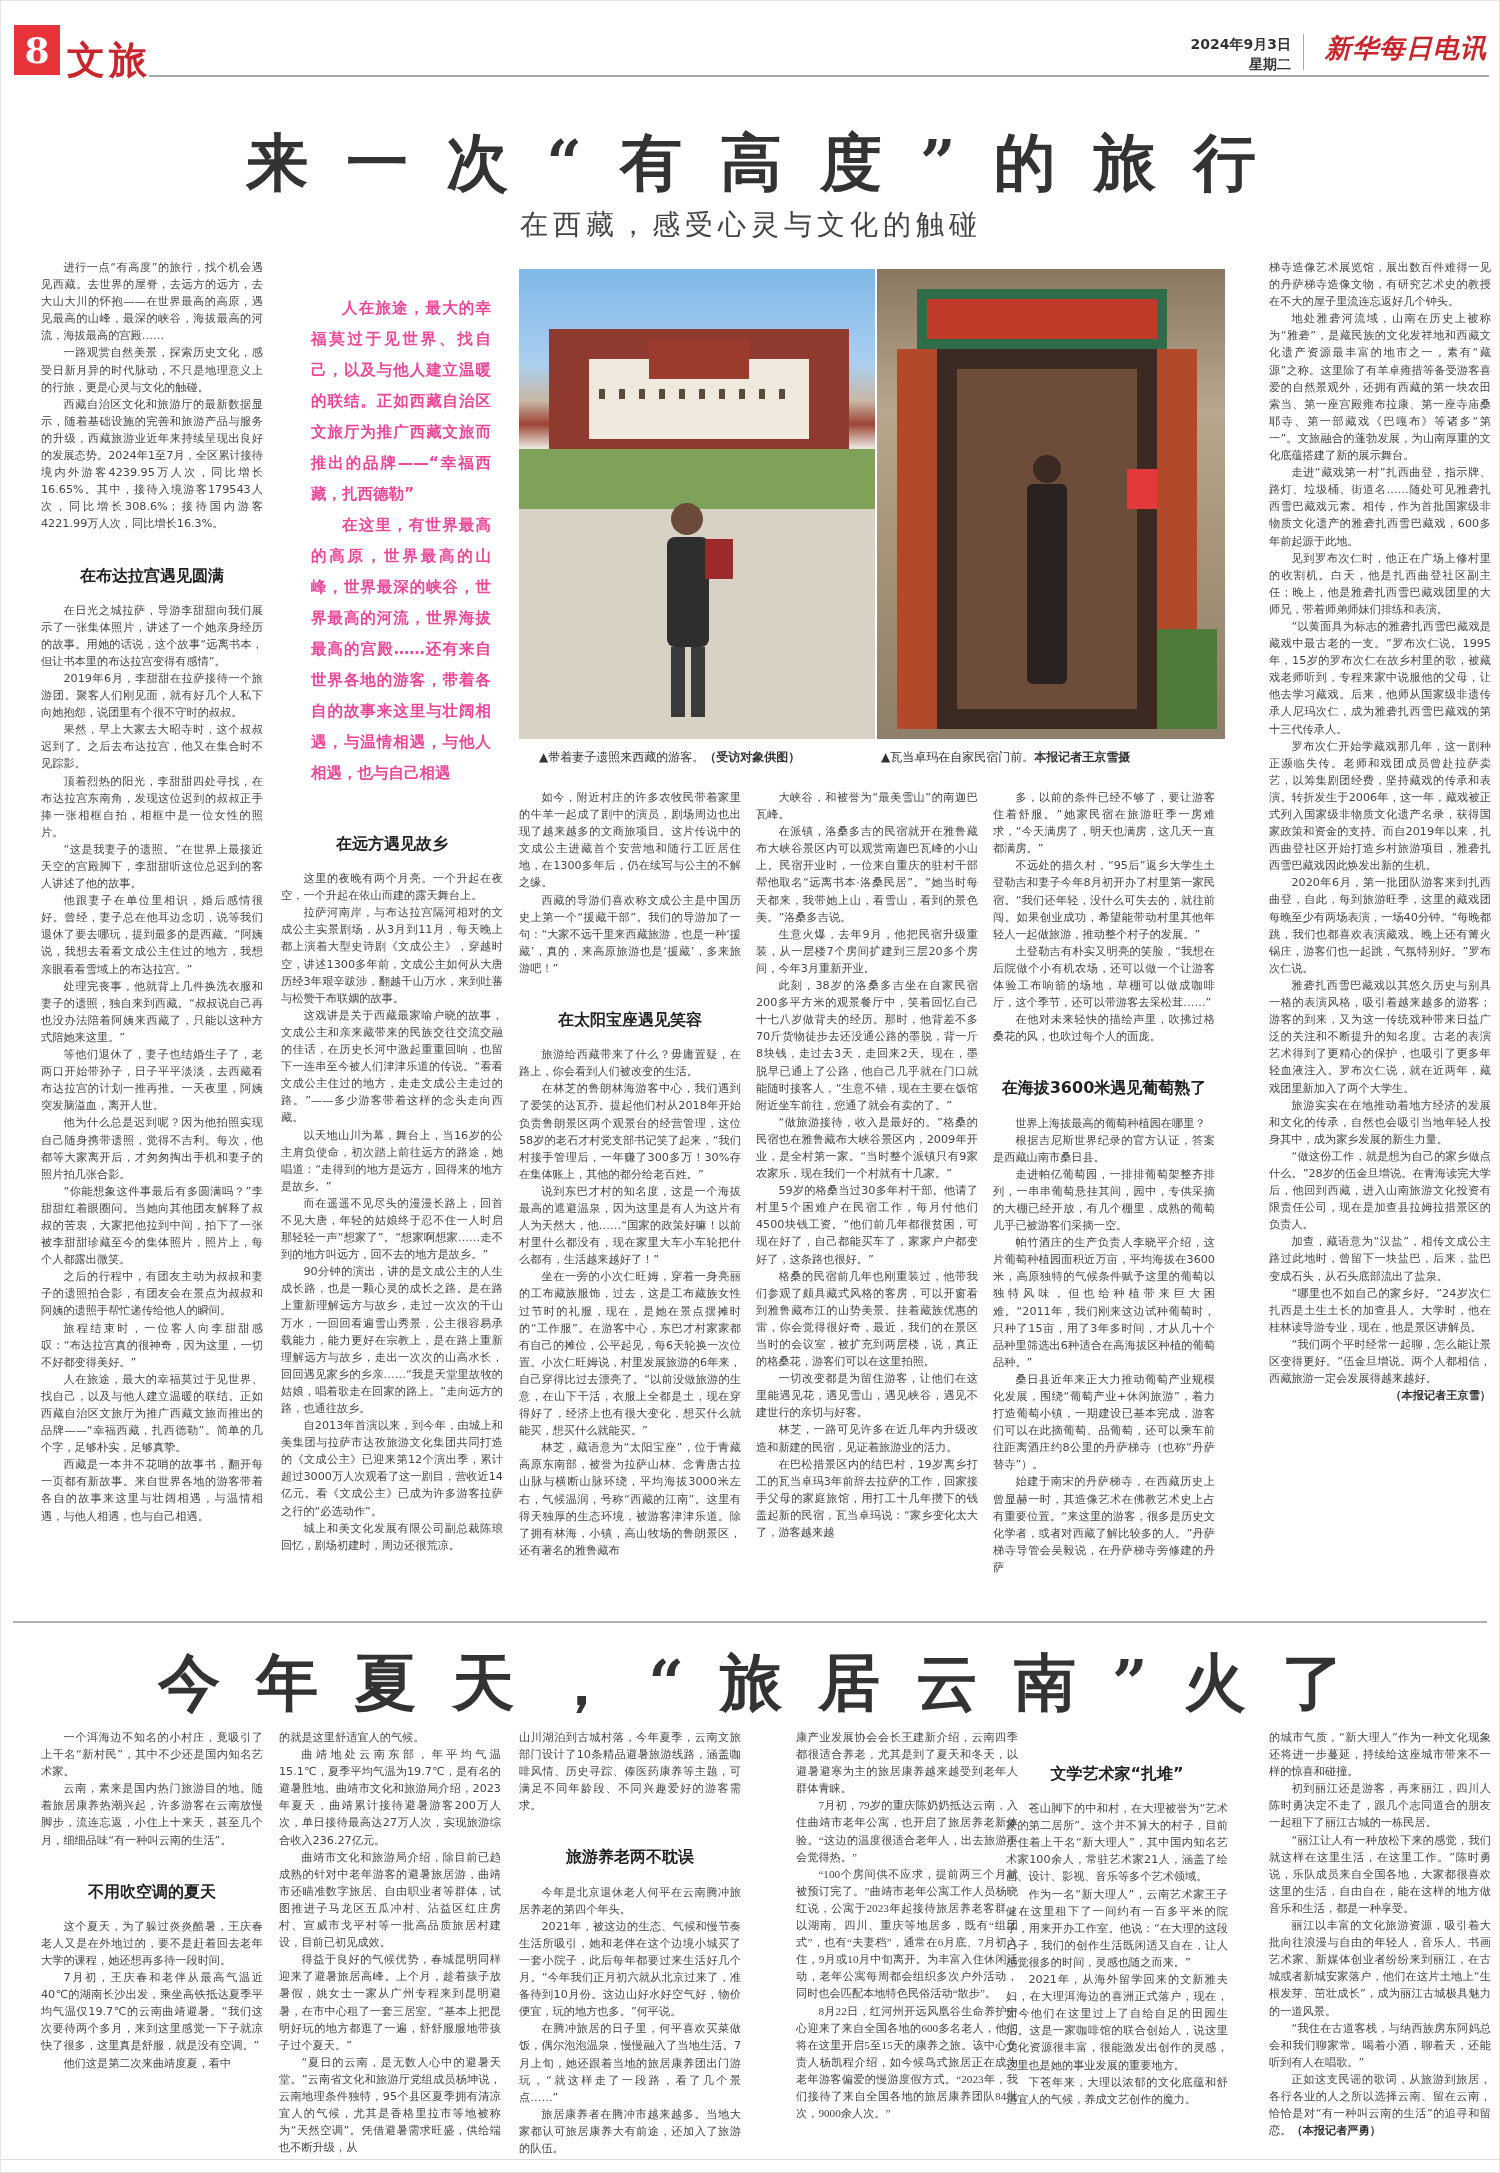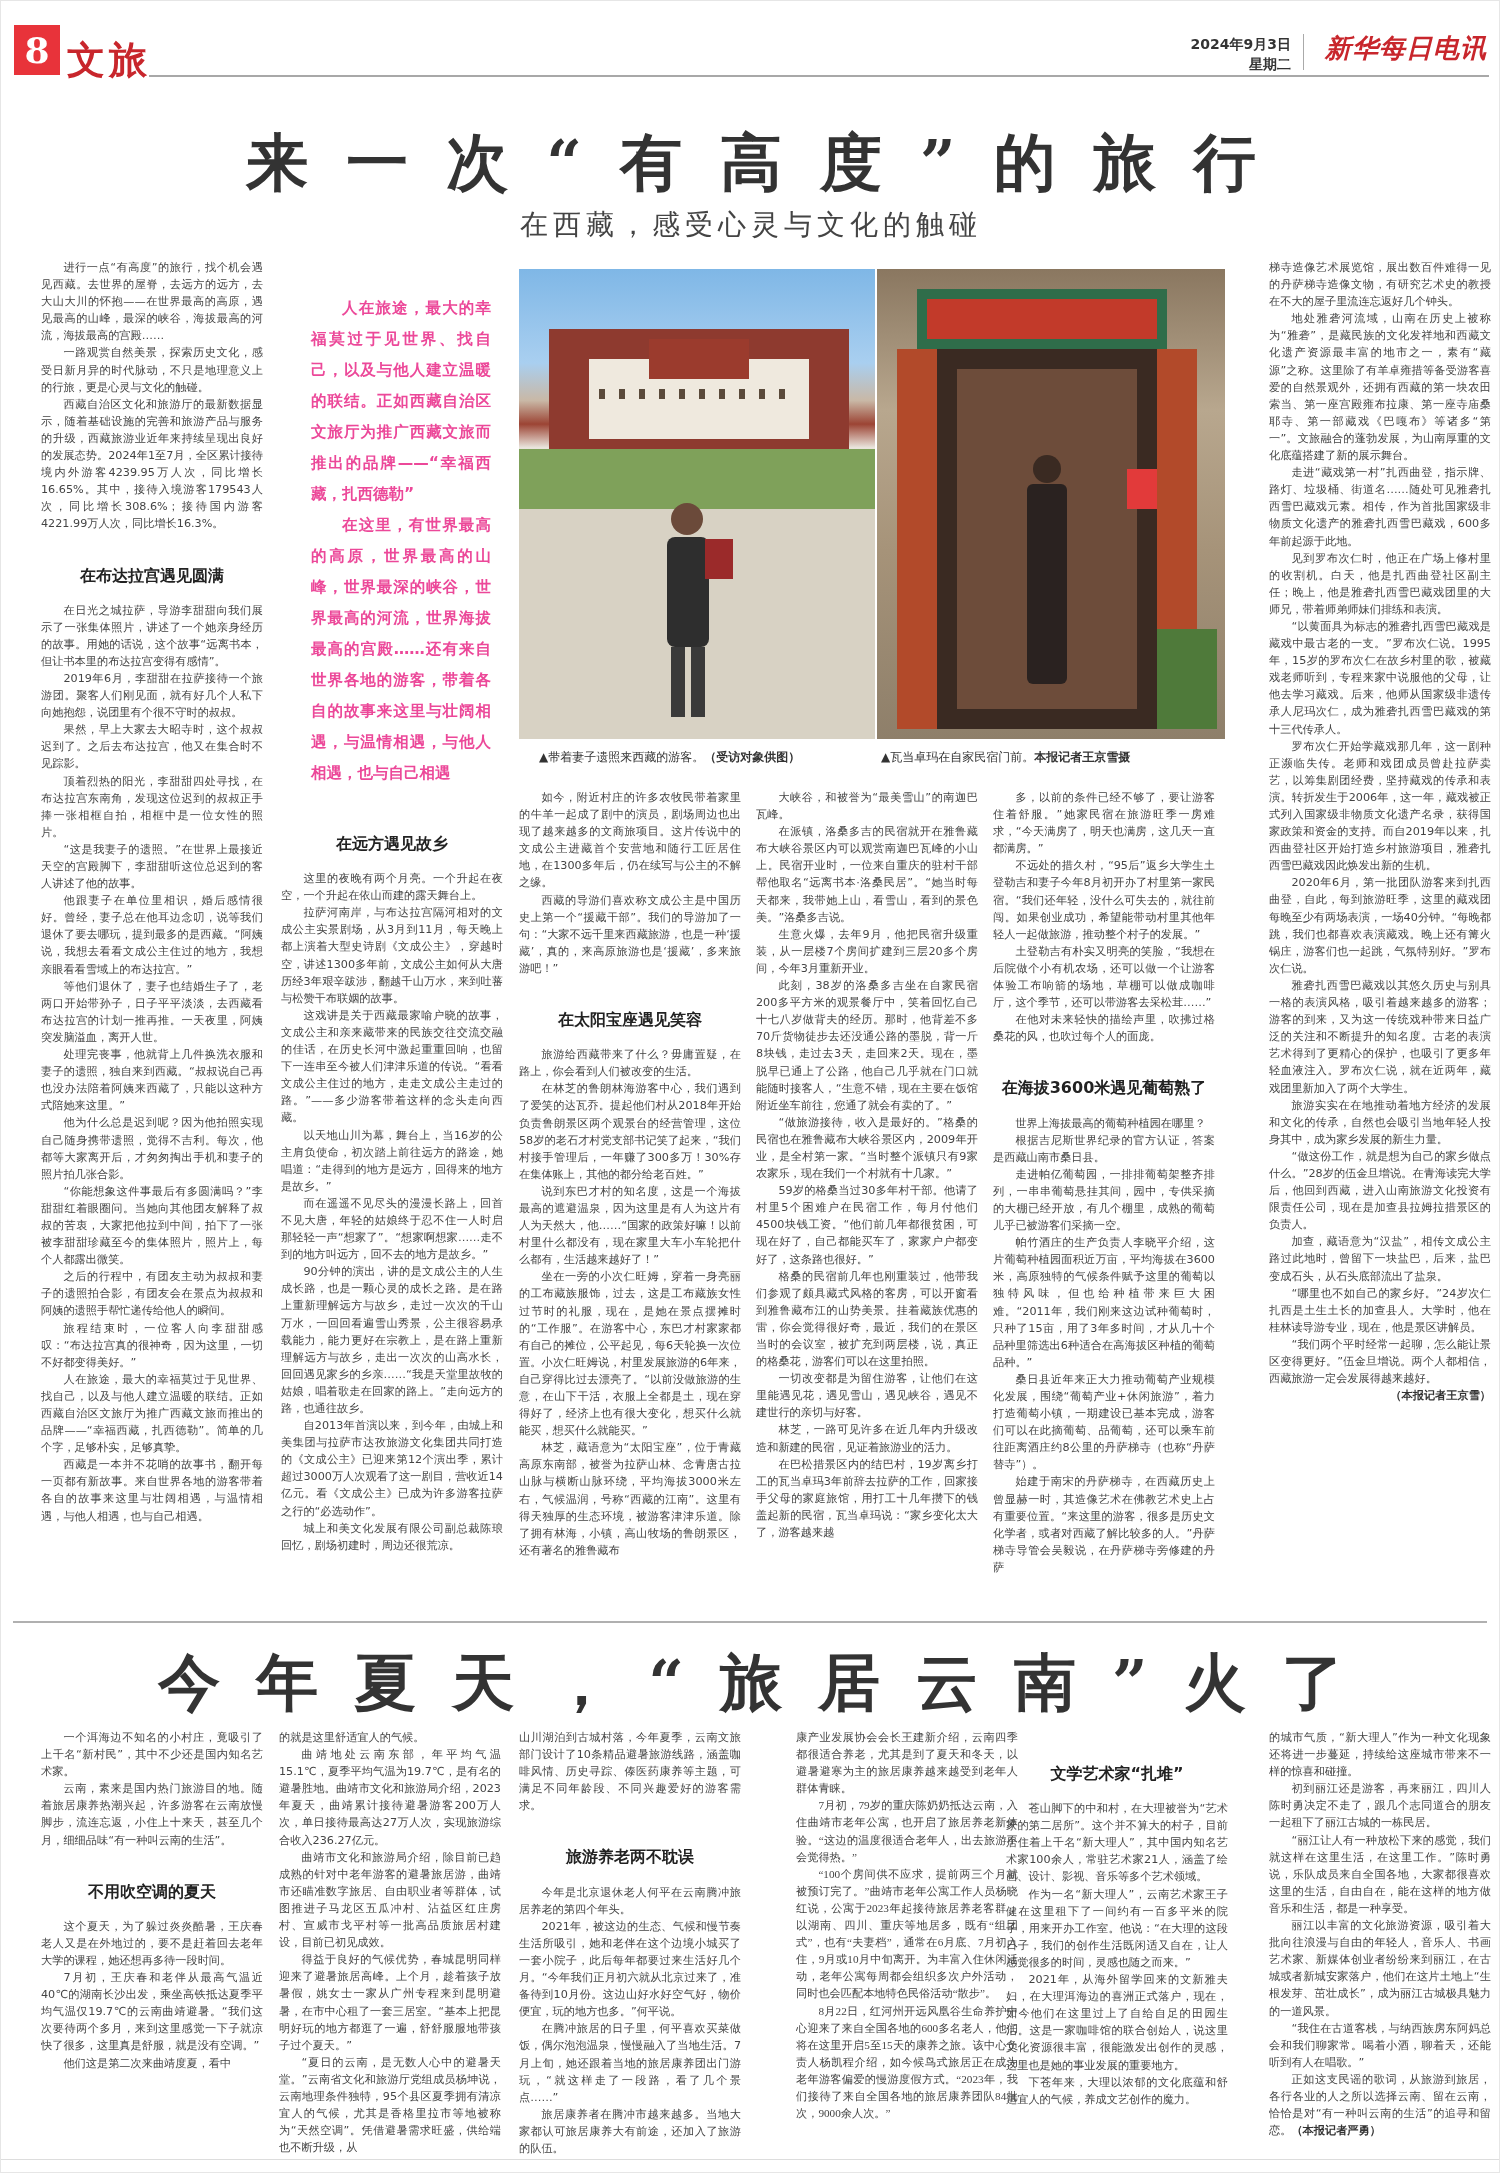--- a/index.html
+++ b/index.html
@@ -66,22 +66,22 @@
     <p>进行一点“有高度”的旅行，找个机会遇见西藏。去世界的屋脊，去远方的远方，去大山大川的怀抱——在世界最高的高原，遇见最高的山峰，最深的峡谷，海拔最高的河流，海拔最高的宫殿……</p>
     <p>一路观赏自然美景，探索历史文化，感受日新月异的时代脉动，不只是地理意义上的行旅，更是心灵与文化的触碰。</p>
     <p>西藏自治区文化和旅游厅的最新数据显示，随着基础设施的完善和旅游产品与服务的升级，西藏旅游业近年来持续呈现出良好的发展态势。2024年1至7月，全区累计接待境内外游客4239.95万人次，同比增长16.65%。其中，接待入境游客179543人次，同比增长308.6%；接待国内游客4221.99万人次，同比增长16.3%。</p>
     <h3>在布达拉宫遇见圆满</h3>
     <p>在日光之城拉萨，导游李甜甜向我们展示了一张集体照片，讲述了一个她亲身经历的故事。用她的话说，这个故事“远离书本，但让书本里的布达拉宫变得有感情”。</p>
     <p>2019年6月，李甜甜在拉萨接待一个旅游团。聚客人们刚见面，就有好几个人私下向她抱怨，说团里有个很不守时的叔叔。</p>
     <p>果然，早上大家去大昭寺时，这个叔叔迟到了。之后去布达拉宫，他又在集合时不见踪影。</p>
     <p>顶着烈热的阳光，李甜甜四处寻找，在布达拉宫东南角，发现这位迟到的叔叔正手捧一张相框自拍，相框中是一位女性的照片。</p>
     <p>“这是我妻子的遗照。”在世界上最接近天空的宫殿脚下，李甜甜听这位总迟到的客人讲述了他的故事。</p>
     <p>他跟妻子在单位里相识，婚后感情很好。曾经，妻子总在他耳边念叨，说等我们退休了要去哪玩，提到最多的是西藏。“阿姨说，我想去看看文成公主住过的地方，我想亲眼看看雪域上的布达拉宫。”</p>
+    <p>处理完丧事，他就背上几件换洗衣服和妻子的遗照，独自来到西藏。“叔叔说自己再也没办法陪着阿姨来西藏了，只能以这种方式陪她来这里。”</p>
     <p>等他们退休了，妻子也结婚生子了，老两口开始带孙子，日子平平淡淡，去西藏看布达拉宫的计划一推再推。一天夜里，阿姨突发脑溢血，离开人世。</p>
-    <p>处理完丧事，他就背上几件换洗衣服和妻子的遗照，独自来到西藏。“叔叔说自己再也没办法陪着阿姨来西藏了，只能以这种方式陪她来这里。”</p>
     <p>他为什么总是迟到呢？因为他拍照实现自己随身携带遗照，觉得不吉利。每次，他都等大家离开后，才匆匆掏出手机和妻子的照片拍几张合影。</p>
     <p>“你能想象这件事最后有多圆满吗？”李甜甜红着眼圈问。当她向其他团友解释了叔叔的苦衷，大家把他拉到中间，拍下了一张被李甜甜珍藏至今的集体照片，照片上，每个人都露出微笑。</p>
     <p>之后的行程中，有团友主动为叔叔和妻子的遗照拍合影，有团友会在景点为叔叔和阿姨的遗照手帮忙递传给他人的瞬间。</p>
     <p>旅程结束时，一位客人向李甜甜感叹：“布达拉宫真的很神奇，因为这里，一切不好都变得美好。”</p>
     <p>人在旅途，最大的幸福莫过于见世界、找自己，以及与他人建立温暖的联结。正如西藏自治区文旅厅为推广西藏文旅而推出的品牌——“幸福西藏，扎西德勒”。简单的几个字，足够朴实，足够真挚。</p>
     <p>西藏是一本并不花哨的故事书，翻开每一页都有新故事。来自世界各地的游客带着各自的故事来这里与壮阔相遇，与温情相遇，与他人相遇，也与自己相遇。</p>
   </div>
 
   <div class="pull">
     <p>人在旅途，最大的幸福莫过于见世界、找自己，以及与他人建立温暖的联结。正如西藏自治区文旅厅为推广西藏文旅而推出的品牌——“幸福西藏，扎西德勒”</p>

